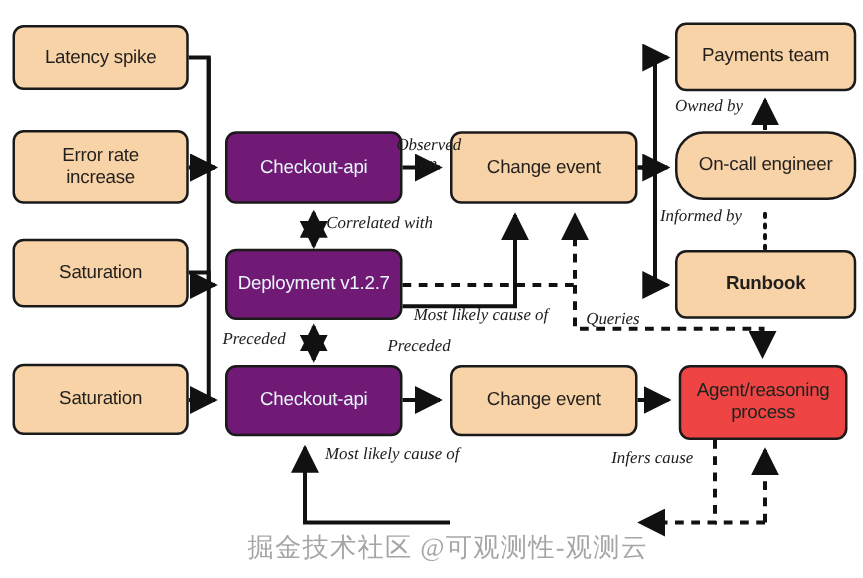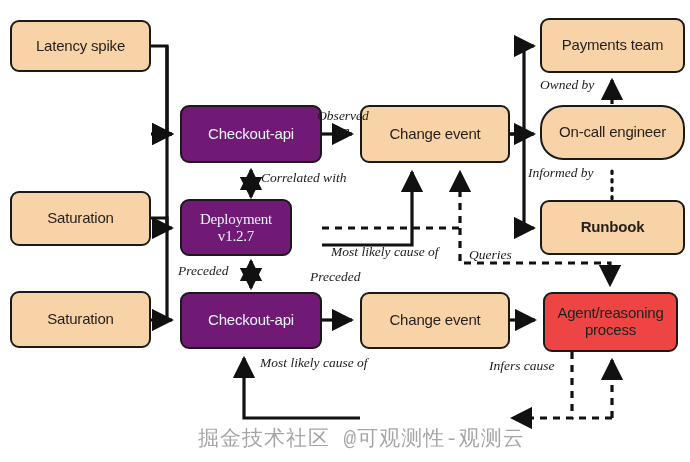--- a/index.html
+++ b/index.html
@@ -65,21 +65,21 @@
     color: #1b1b1b;
     white-space: pre-line;
     line-height: 1.08;
     z-index: 4;
     background: rgba(255,255,255,0.0);
   }
   .elabel.ctr { text-align: center; margin-top: 28px; }
   .watermark {
     position: absolute;
     z-index: 9;
-    font-family: Liberation Mono, monospace;
+    font-family: Liberation Serif, serif;
     font-size: 21px;
     color: rgba(40,40,40,0.42);
     white-space: nowrap;
     letter-spacing: 1px;
   }
 </style>
 </head>
 <body>
 
 <div id="canvas">
@@ -134,34 +134,38 @@
 
       <path d="M360,418 L244,418 L244,358" marker-end="url(#arrowD)"></path>
 
     </g>
   </svg>
 
   <div class="node tan" style="left:10px; top:20px; width:141px; height:52px;">
     <span class="lbl">Latency spike</span>
   </div>
 
+  <div class="node tan" style="left:10px; top:104px; width:141px; height:59px;">
+    <span class="lbl">Error rate
+increase</span>
+  </div>
 
   <div class="node tan" style="left:10px; top:191px; width:141px; height:55px;">
     <span class="lbl">Saturation</span>
   </div>
 
   <div class="node tan" style="left:10px; top:291px; width:141px; height:57px;">
     <span class="lbl">Saturation</span>
   </div>
 
   <div class="node blue" style="left:180px; top:105px; width:142px; height:58px;">
     <span class="lbl">Checkout-api</span>
   </div>
 
-  <div class="node blue" style="left:180px; top:199px; width:112px; height:57px;font-family:Liberation Serif, serif;">
+  <div class="node blue" style="left:180px; top:199px; width:142px; height:57px;">
     <span class="lbl">Deployment v1.2.7</span>
   </div>
 
   <div class="node blue" style="left:180px; top:292px; width:142px; height:57px;">
     <span class="lbl">Checkout-api</span>
   </div>
 
   <div class="node tan" style="left:360px; top:105px; width:150px; height:58px;">
     <span class="lbl">Change event</span>
   </div>

